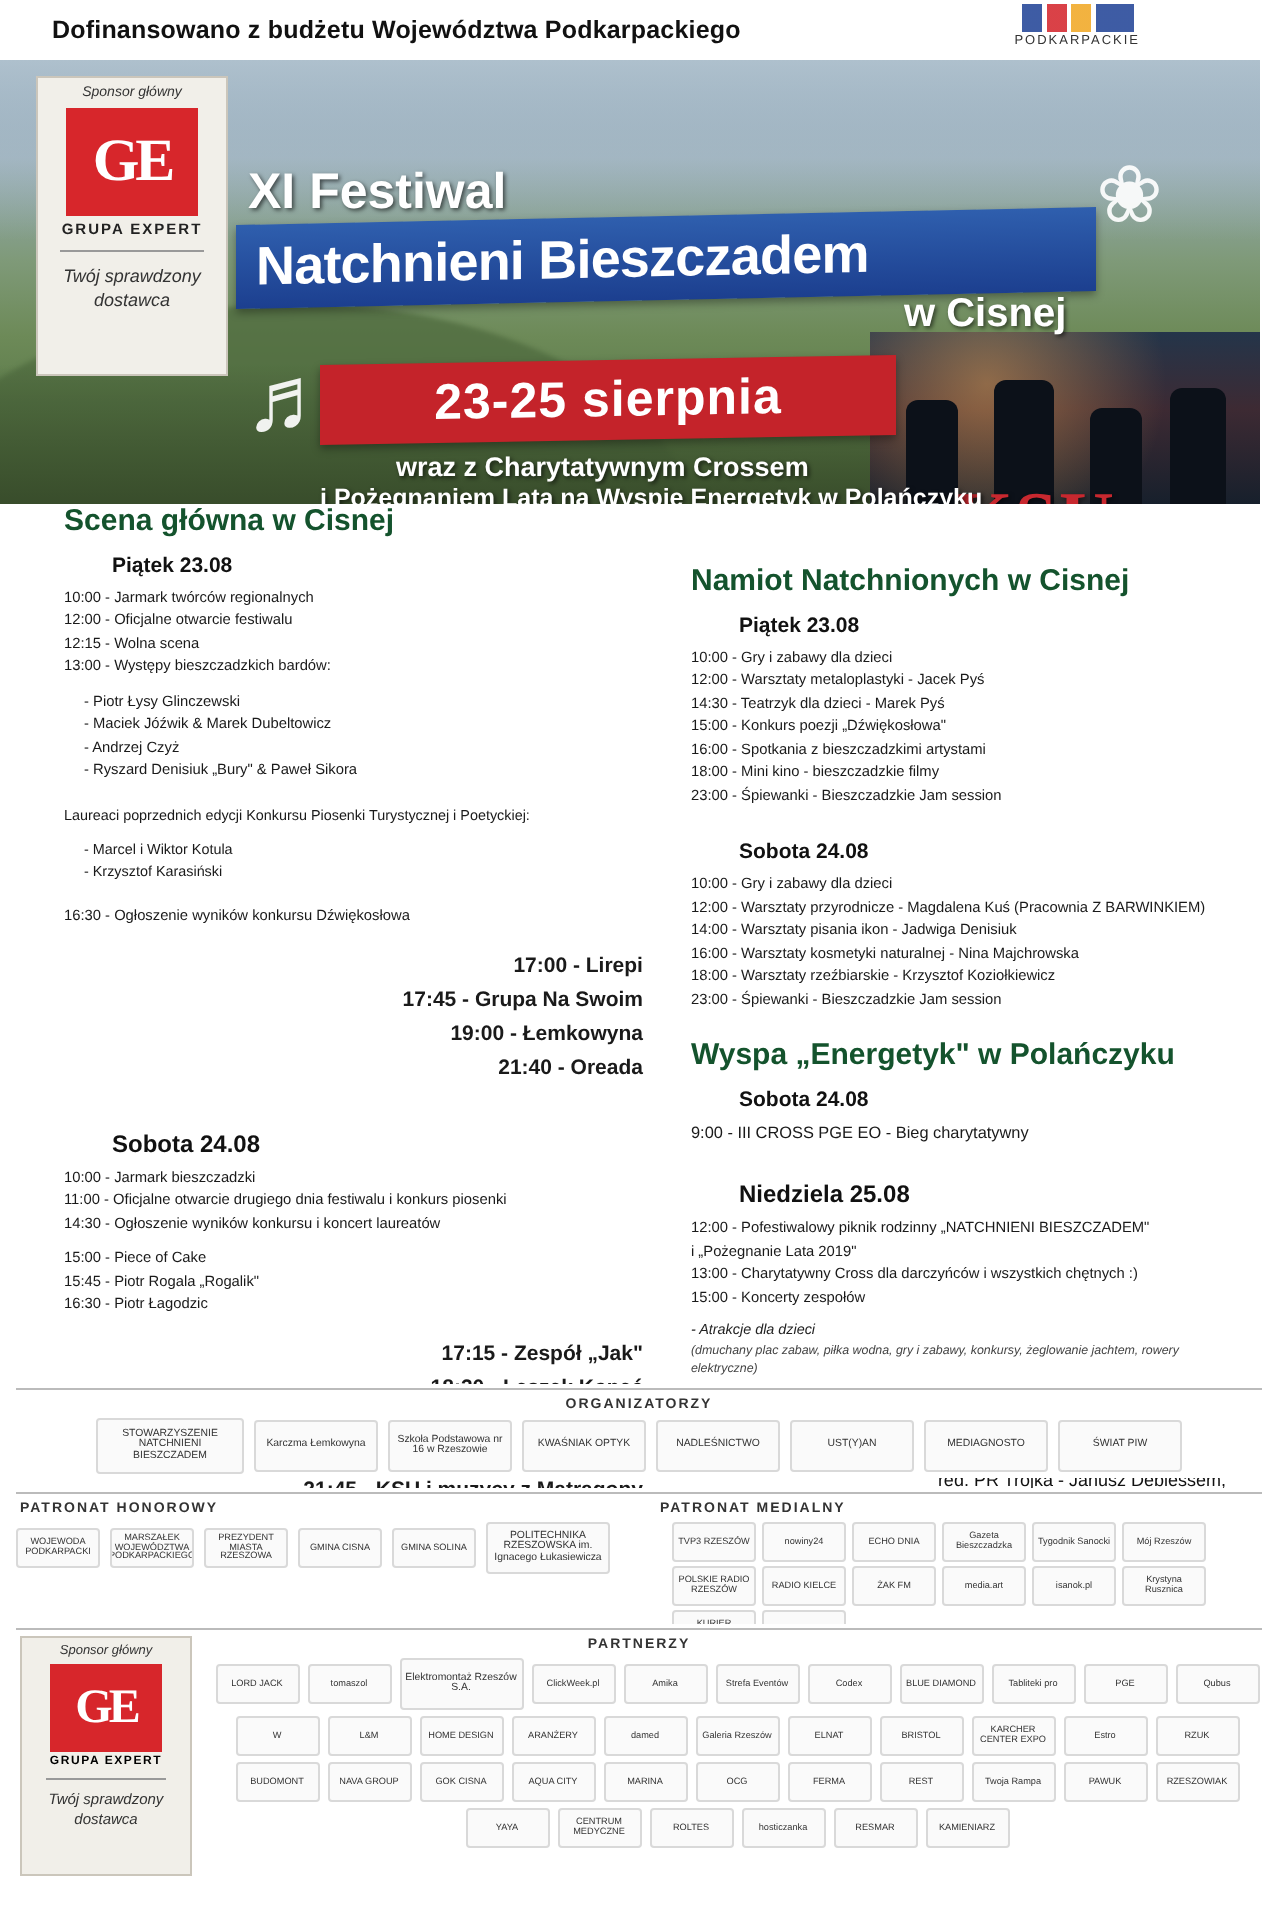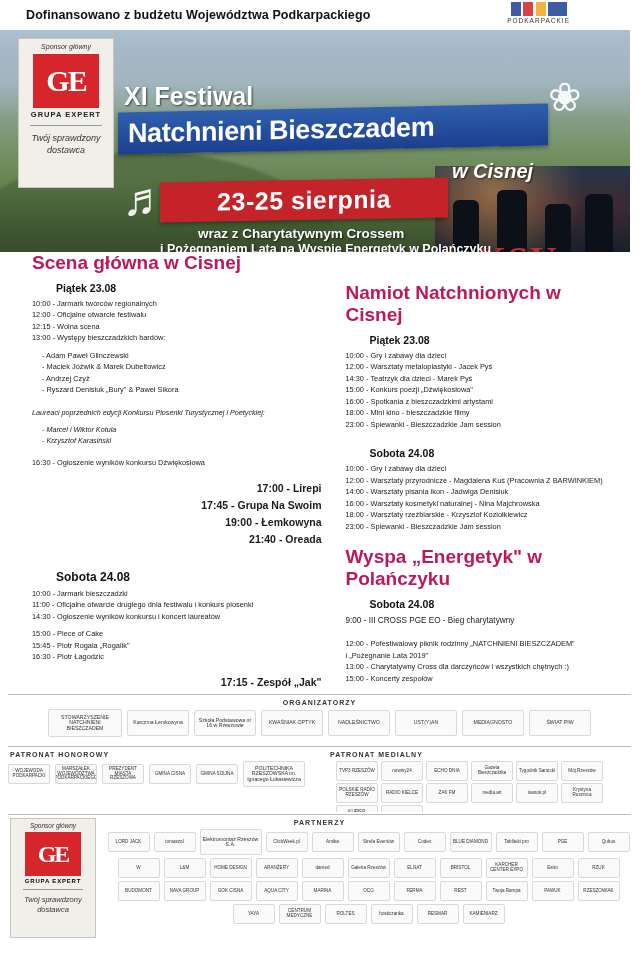--- a/index.html
+++ b/index.html
@@ -76,23 +76,22 @@
     position:absolute; left:118px; top:78px; width:430px; height:42px;
     background: linear-gradient(180deg,#2f5fae,#1c3f8f);
     transform: skewY(-1.2deg);
     box-shadow: 0 2px 4px rgba(0,0,0,.35);
   }
   .h-main span {
     display:block; color:#fff; font-size:27px; font-weight:bold; line-height:42px;
     padding-left:10px; letter-spacing:-.4px;
   }
   .h-sub {
-    position:absolute; left:452px; top:130px; color:#fff; font-size:20px; font-weight:bold;
+    position:absolute; left:452px; top:116px; color:#fff; font-size:20px; font-weight:bold;
     text-shadow: 1px 1px 2px rgba(0,0,0,.6);
-    font-style: italic;
   }
   .h-date {
     position:absolute; left:160px; top:150px; width:288px; height:40px;
     background:#c4232a; transform: skewY(-1deg); box-shadow:0 2px 4px rgba(0,0,0,.35);
   }
   .h-date span {
     display:block; color:#fff; font-size:25px; font-weight:bold; line-height:40px;
     text-align:center; letter-spacing:.5px;
   }
   .h-tag1 {
@@ -122,31 +121,31 @@
     font-family:"Liberation Serif", serif; font-weight:bold; font-size:38px;
     text-shadow: 1px 1px 2px rgba(0,0,0,.5); letter-spacing:1px;
   }
 
   
   .programme { position:absolute; top:248px; left:0; width:639px; height:444px; padding: 4px 26px 0 32px; }
   .cols { display:flex; gap: 24px; }
   .col { width: 290px; }
   .col.right { width: 268px; margin-top: 30px; }
   .sec-title {
-    font-size:19px; font-weight:bold; color:#be185d; margin-bottom:8px;
+    font-size:15px; font-weight:bold; color:#14532d; margin-bottom:8px;
   }
   .sec-title.spaced { margin-top:14px; }
   .day { font-size:10.5px; font-weight:bold; color:#111; margin:6px 0 4px;padding-left:24px; }
   .item { font-size:7.4px; color:#1a1a1a; line-height:1.55; white-space:nowrap; }
   .item.big { font-size:10.5px; font-weight:bold; line-height:1.62;text-align:right; }
   .item.mid { font-size:8.2px; line-height:1.6; }
   .note { font-size:7.2px; color:#222; line-height:1.5; font-style:italic; }
   .note.small { font-size:6.2px; color:#444; font-style:italic;}
   .gap-s { height:6px; } .gap-m { height:11px; } .gap-l { height:16px; }
-  .laur { font-size:7.2px; color:#1a1a1a; font-style:italic; line-height:1.55; }
+  .laur { font-size:7.2px; color:#1a1a1a; line-height:1.55; }
 
   .hosting { margin-top:12px; text-align:right; }
   .hosting .h-title { font-size:11px; font-weight:bold; color:#111; margin-bottom:4px; }
   .hosting .h-line { font-size:9px; color:#111; line-height:1.5; }
 
   
   .band-sec { position:absolute; left:0; width:639px; background:#fff; }
   .band-label {
     text-align:center; font-size:7px; font-weight:bold; letter-spacing:1px; color:#333;
     text-transform:uppercase; padding:2px 0 1px;
@@ -230,21 +229,21 @@
 
       <div class="col">
         <div class="sec-title">Scena główna w Cisnej</div>
 
         <div class="day">Piątek 23.08</div>
         <div class="item">10:00 - Jarmark twórców regionalnych</div>
         <div class="item">12:00 - Oficjalne otwarcie festiwalu</div>
         <div class="item">12:15 - Wolna scena</div>
         <div class="item">13:00 - Występy bieszczadzkich bardów:</div>
         <div class="gap-s"></div>
-        <div class="item" style="padding-left:10px">- Adam Paweł Glinczewski</div>
+        <div class="item" style="padding-left:10px">- Piotr Łysy Glinczewski</div>
         <div class="item" style="padding-left:10px">- Maciek Jóźwik &amp; Marek Dubeltowicz</div>
         <div class="item" style="padding-left:10px">- Andrzej Czyż</div>
         <div class="item" style="padding-left:10px">- Ryszard Denisiuk „Bury" &amp; Paweł Sikora</div>
         <div class="gap-m"></div>
         <div class="laur">Laureaci poprzednich edycji Konkursu Piosenki Turystycznej i Poetyckiej:</div>
         <div class="gap-s"></div>
         <div class="laur" style="padding-left:10px">- Marcel i Wiktor Kotula</div>
         <div class="laur" style="padding-left:10px">- Krzysztof Karasiński</div>
         <div class="gap-m"></div>
         <div class="item">16:30 - Ogłoszenie wyników konkursu Dźwiękosłowa</div>
@@ -291,20 +290,21 @@
         <div class="item">16:00 - Warsztaty kosmetyki naturalnej - Nina Majchrowska</div>
         <div class="item">18:00 - Warsztaty rzeźbiarskie - Krzysztof Koziołkiewicz</div>
         <div class="item">23:00 - Śpiewanki - Bieszczadzkie Jam session</div>
 
         <div class="sec-title spaced">Wyspa „Energetyk" w Polańczyku</div>
 
         <div class="day">Sobota 24.08</div>
         <div class="item mid">9:00 -  III CROSS PGE EO  -  Bieg charytatywny</div>
 
         <div class="gap-m"></div>
+        <div class="day" style="font-size:12px">Niedziela 25.08</div>
         <div class="item">12:00 - Pofestiwalowy piknik rodzinny „NATCHNIENI BIESZCZADEM"</div>
         <div class="item">            i „Pożegnanie Lata 2019"</div>
         <div class="item">13:00 - Charytatywny Cross dla darczyńców i wszystkich chętnych :)</div>
         <div class="item">15:00 - Koncerty zespołów</div>
         <div class="gap-s"></div>
         <div class="note">- Atrakcje dla dzieci</div>
         <div class="note small">(dmuchany plac zabaw, piłka wodna, gry i zabawy, konkursy, żeglowanie jachtem, rowery elektryczne)</div>
         <div class="gap-s"></div>
         <div class="note">- Warsztaty rękodzieła, malarstwa, spotkanie z artystami</div>
 

